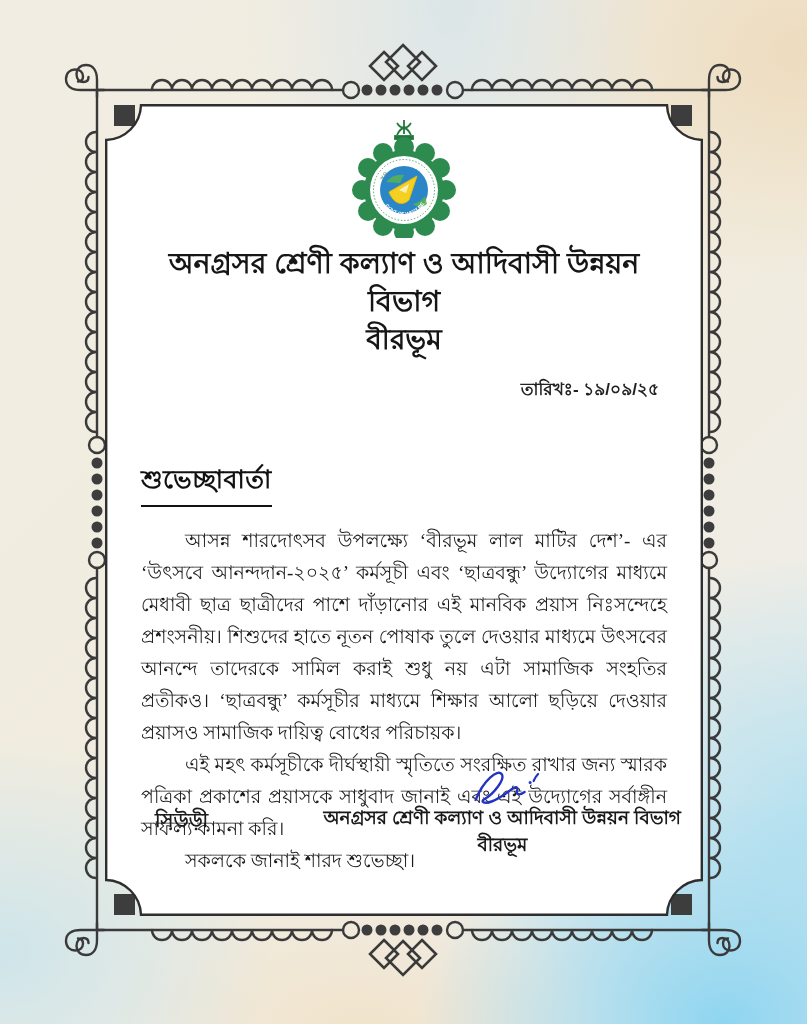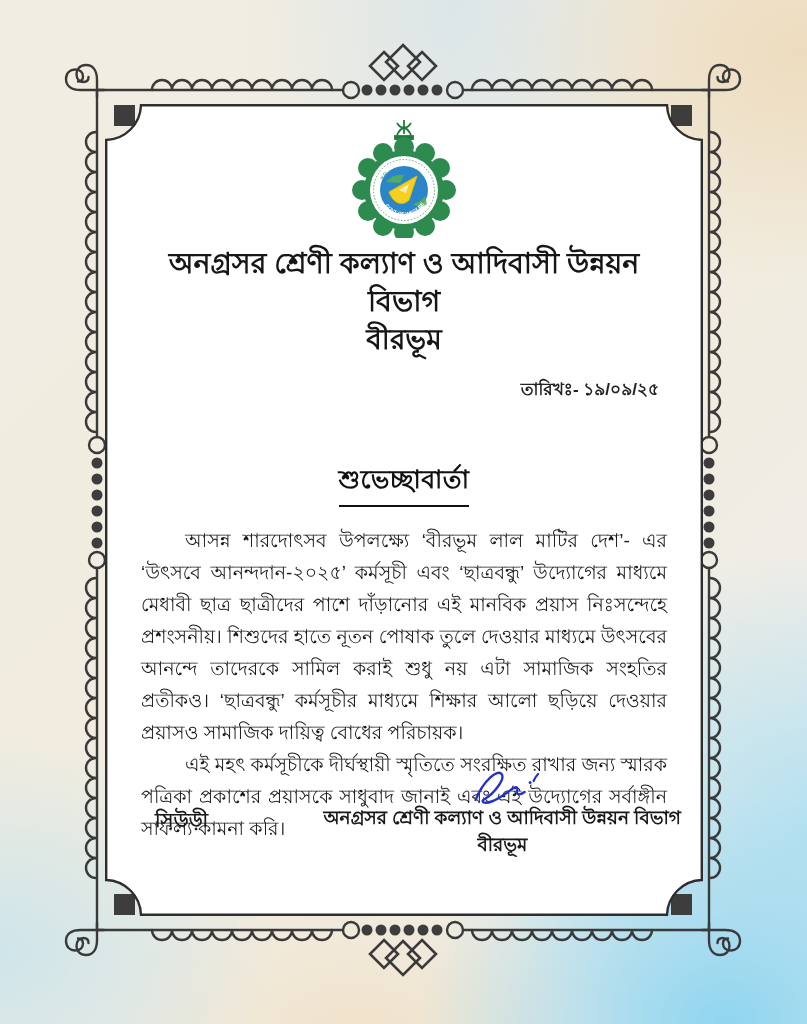--- a/index.html
+++ b/index.html
@@ -23,24 +23,24 @@
   .card{
     position:absolute;left:105px;top:104px;width:598px;height:812px;
     box-sizing:border-box;
   }
   .card-bg{position:absolute;left:0;top:0;}
   .card-content{position:relative;width:100%;height:100%;padding:0 36px;box-sizing:border-box;color:#1c1c1c;}
   .logo-wrap{margin:0 auto;padding-top:10px;width:126px;height:124px;text-align:center;}
   .title{margin-top:6px;text-align:center;font-size:28.5px;font-weight:700;line-height:38px;color:#161616;}
   .district{text-align:center;font-size:28px;font-weight:700;line-height:36px;color:#161616;margin-top:2px;}
   .date-line{margin-top:18px;text-align:right;font-size:17px;font-weight:600;padding-right:8px;color:#222;}
-  .heading-wrap{margin-top:56px;text-align:center;}
+  .heading-wrap{margin-top:56px;text-align:left;}
   .heading{display:inline-block;font-size:25px;font-weight:700;border-bottom:2.5px solid #111;padding-bottom:2px;letter-spacing:0.5px;color:#111;}
   .body-text{margin-top:18px;font-size:19px;line-height:32px;color:#1b1b1b;}
-  .body-text p{margin:0;text-align:justify;text-indent:44px;}
+  .body-text p{margin:0;text-align:justify;text-indent:44px;font-family:Liberation Serif, serif;}
   .body-text p.no-justify{text-align:left;}
   .footer{position:absolute;left:36px;right:22px;top:666px;display:flex;justify-content:space-between;align-items:flex-start;font-weight:bold;}
   .place{font-size:19.5px;margin-left:14px;margin-top:36px;color:#1b1b1b;}
   .sign-block{position:relative;text-align:center;font-size:18.5px;line-height:27px;padding-top:34px;color:#191919;max-width:400px;}
   .signature-svg{position:absolute;top:-6px;left:50%;transform:translateX(-40%);}
 </style>
 </head>
 <body>
 
 <div class="page">
@@ -186,20 +186,21 @@
 
       <div class="date-line">তারিখঃ- ১৯/০৯/২৫</div>
 
       <div class="heading-wrap">
         <span class="heading">শুভেচ্ছাবার্তা</span>
       </div>
 
       <div class="body-text">
         <p>আসন্ন শারদোৎসব উপলক্ষ্যে ‘বীরভূম লাল মাটির দেশ’- এর ‘উৎসবে আনন্দদান-২০২৫’  কর্মসূচী এবং ‘ছাত্রবন্ধু’ উদ্যোগের মাধ্যমে মেধাবী ছাত্র ছাত্রীদের পাশে দাঁড়ানোর এই মানবিক প্রয়াস নিঃসন্দেহে প্রশংসনীয়। শিশুদের হাতে নূতন পোষাক তুলে দেওয়ার মাধ্যমে উৎসবের আনন্দে তাদেরকে সামিল করাই শুধু নয় এটা সামাজিক সংহতির প্রতীকও। ‘ছাত্রবন্ধু’ কর্মসূচীর মাধ্যমে শিক্ষার আলো ছড়িয়ে দেওয়ার প্রয়াসও সামাজিক দায়িত্ব বোধের পরিচায়ক।</p>
         <p>এই মহৎ কর্মসূচীকে দীর্ঘস্থায়ী স্মৃতিতে সংরক্ষিত রাখার জন্য স্মারক পত্রিকা প্রকাশের প্রয়াসকে সাধুবাদ জানাই এবং এই উদ্যোগের সর্বাঙ্গীন সাফল্য কামনা করি।</p>
+        <p class="no-justify">সকলকে জানাই শারদ শুভেচ্ছা।</p>
       </div>
 
       <div class="footer">
         <div class="place">সিউড়ী</div>
         <div class="sign-block">
           <svg class="signature-svg" width="86" height="46" viewBox="0 0 86 46">
             <path d="M8 36 C16 16 30 5 34 10 C38 15 26 30 17 35 C12 38 17 40 24 37.5 C32 34.5 39 29 45 24.5 C48.5 22 50.5 23 49.5 27 C48.5 31 52 31.5 57 28" fill="none" stroke="#2433c4" stroke-width="2.4" stroke-linecap="round"></path>
             <path d="M66 17 C67.5 13.5 69 11.5 70.5 10" fill="none" stroke="#2433c4" stroke-width="2.2" stroke-linecap="round"></path>
             <circle cx="62.5" cy="18.5" r="1.5" fill="#2433c4"></circle>
           </svg>

